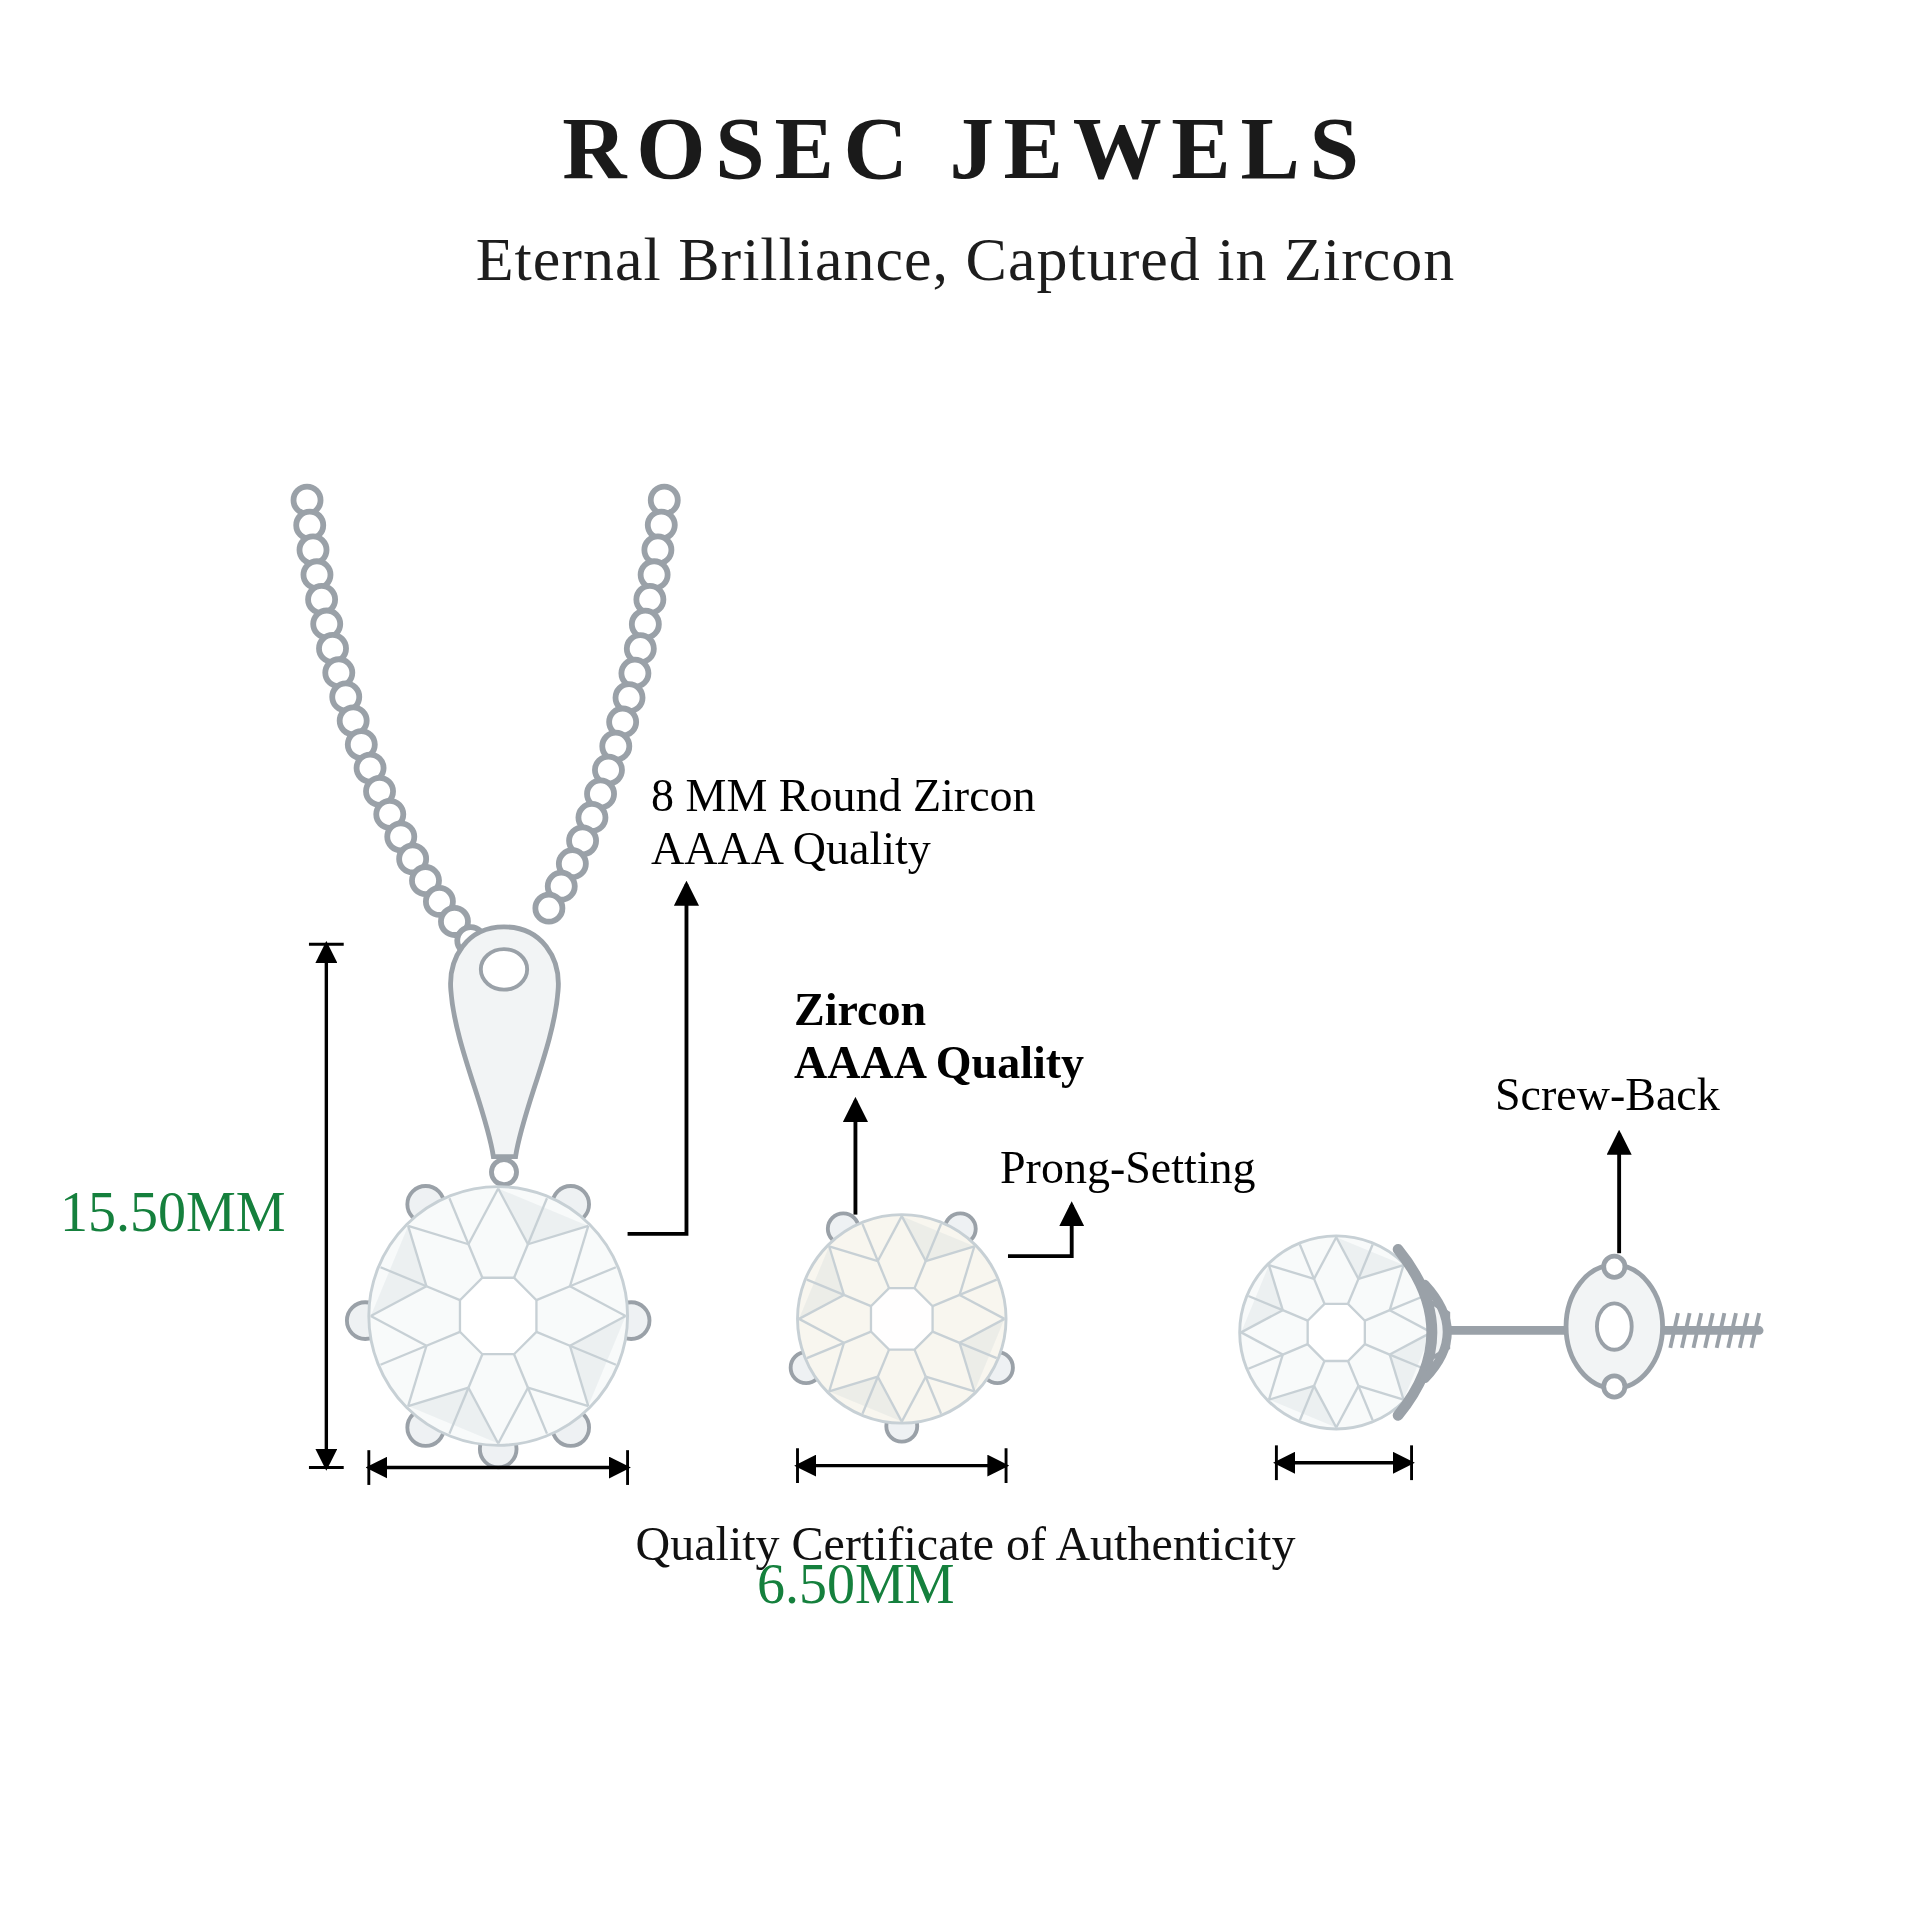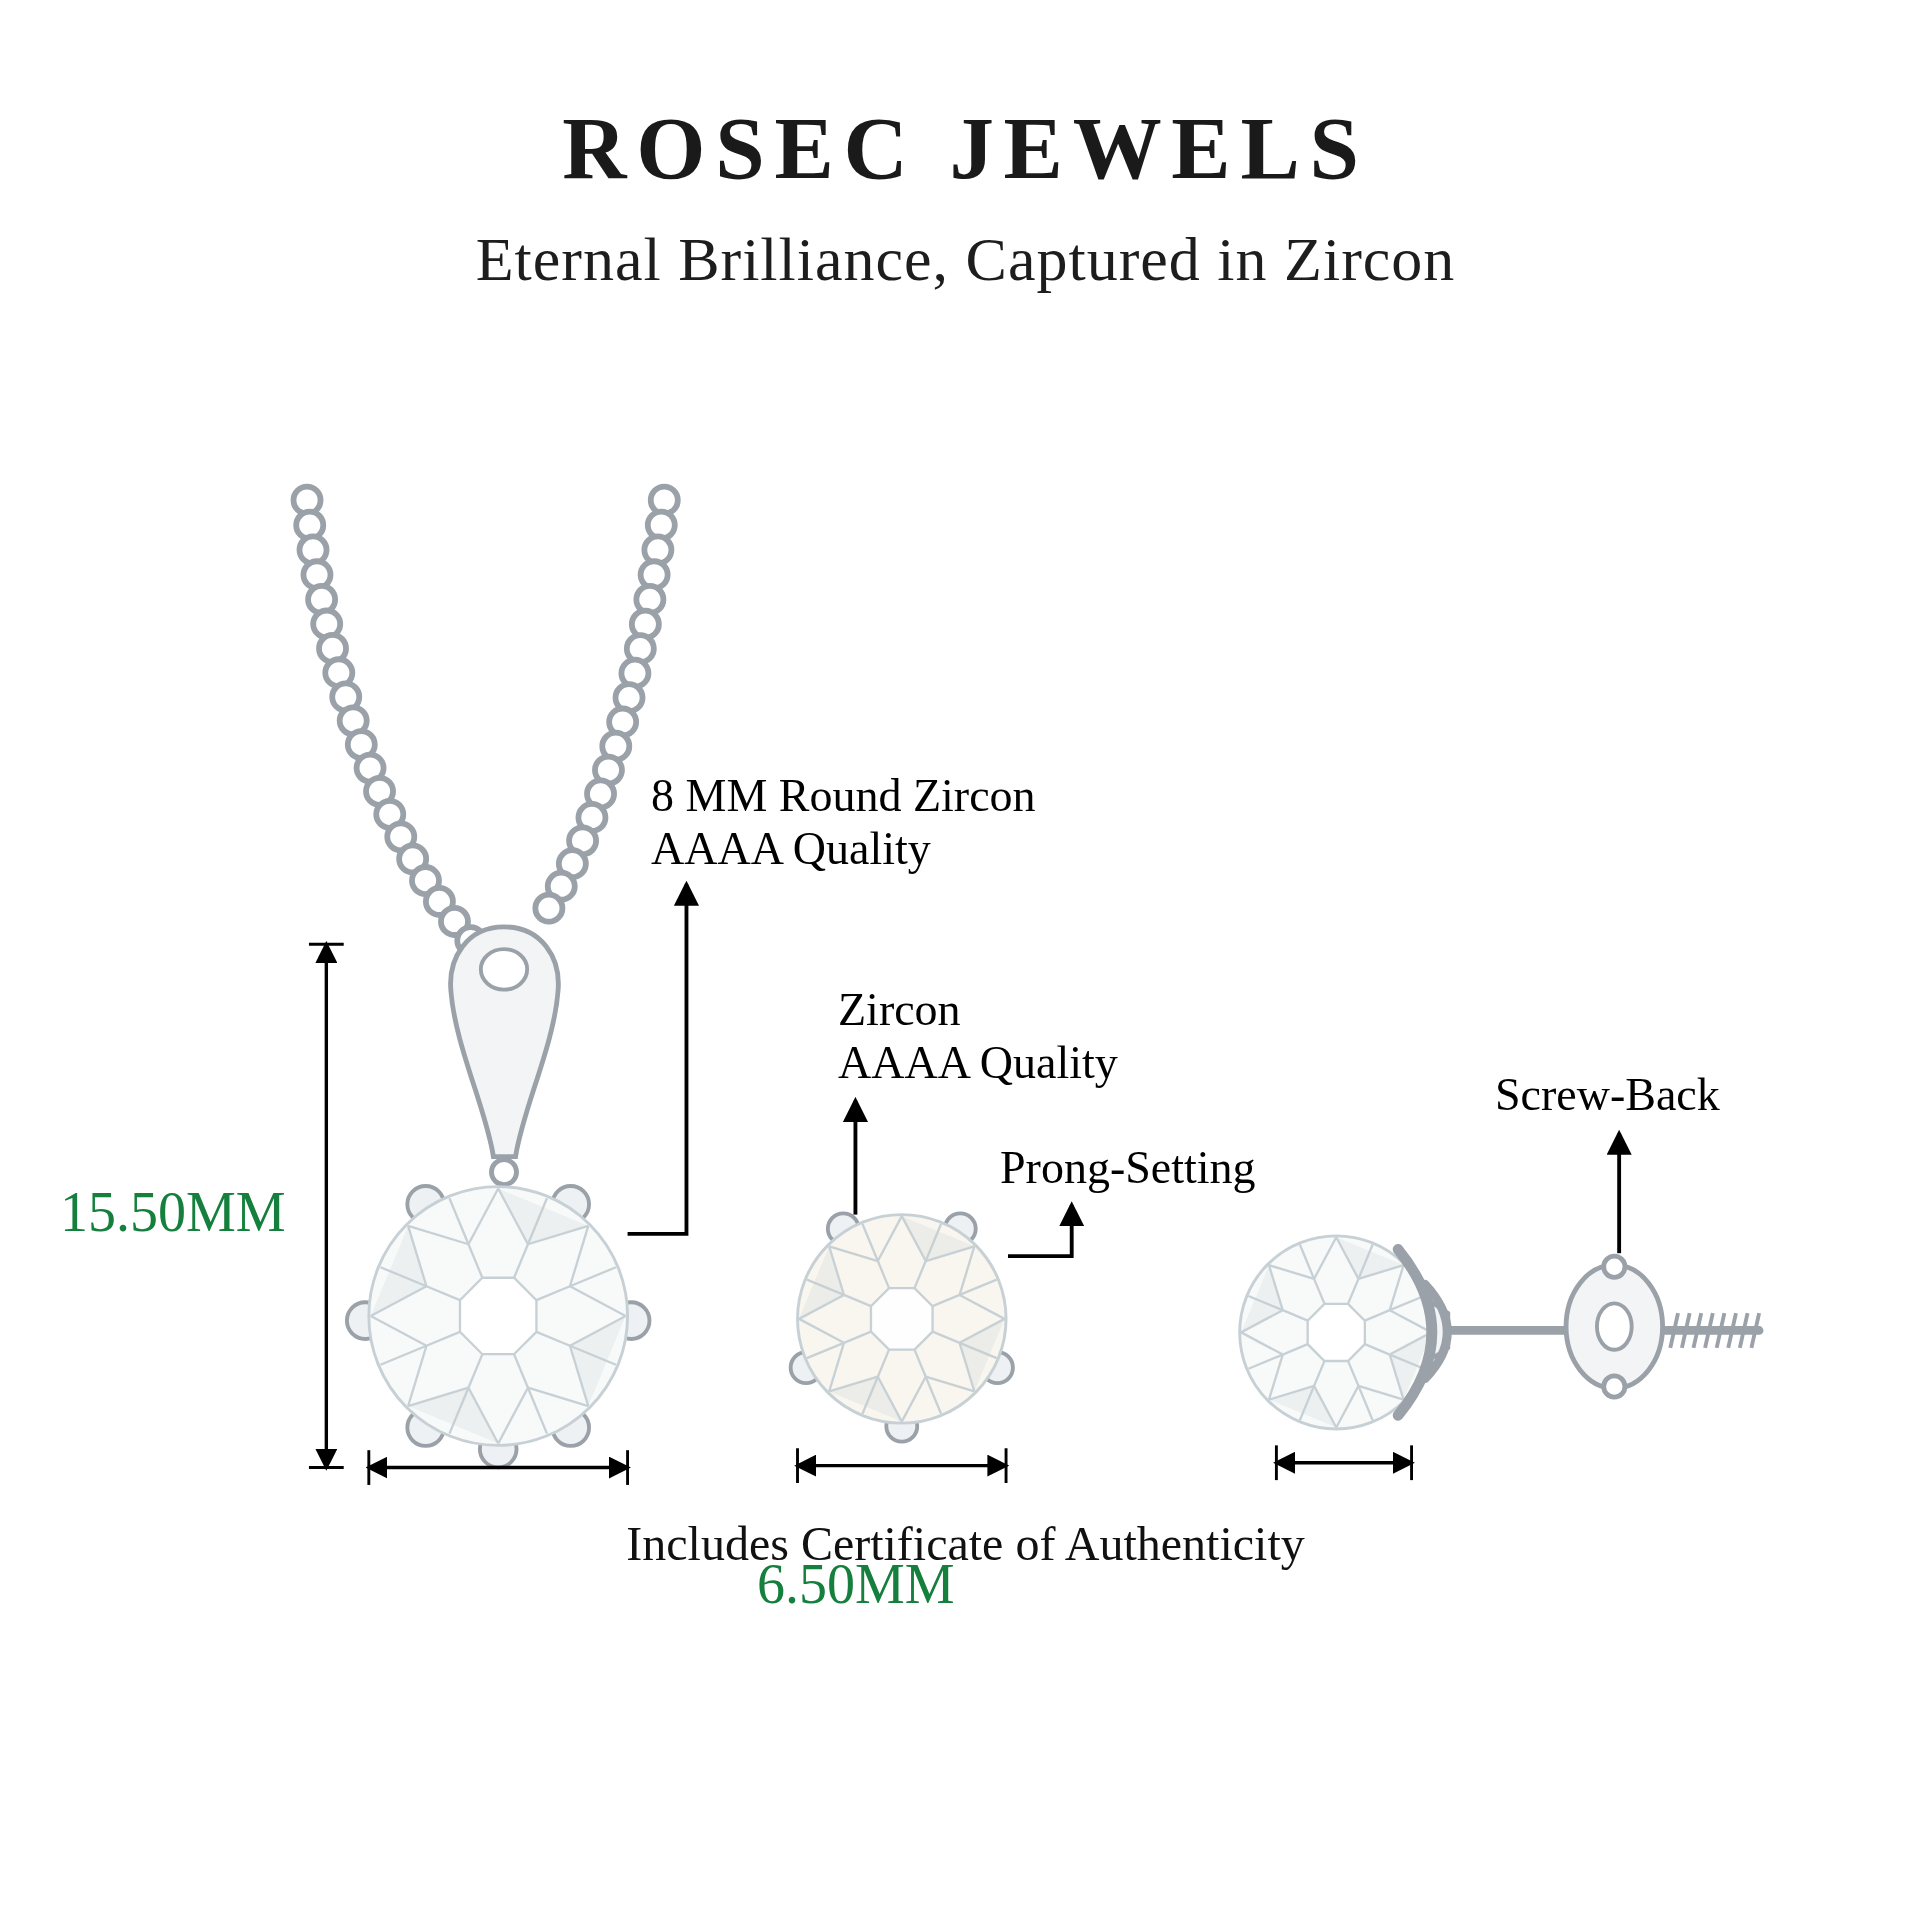--- a/index.html
+++ b/index.html
@@ -254,31 +254,31 @@
     </svg>
 
   <div class="abs tagline">Eternal Brilliance, Captured in Zircon</div>
   <div class="abs title">ROSEC JEWELS</div>
 
   <div class="abs note" style="left:623px; top:769px;margin-left:28px;">
     <div>8 MM Round Zircon</div>
     <div>AAAA Quality</div>
   </div>
 
-  <div class="abs note" style="left:838px; top:983px;">
+  <div class="abs note" style="left:794px; top:983px;font-weight:bold;">
     <div>Zircon</div>
     <div>AAAA Quality</div>
   </div>
 
   <div class="abs note" style="left:1000px; top:1141px;">Prong-Setting</div>
 
   <div class="abs note" style="left:1495px; top:1068px;">Screw-Back</div>
 
   <div class="abs dim" style="left:60px; top:1180px; width:251px;">15.50MM</div>
 
 
   <div class="abs dim" style="left:757px; top:1552px; width:290px;">6.50MM</div>
 
 
-  <div class="abs footer">Includes Certificate of Authenticity</div>
+  <div class="abs footer">Quality Certificate of Authenticity</div>
 
 </div>
 
 
 </body></html>

